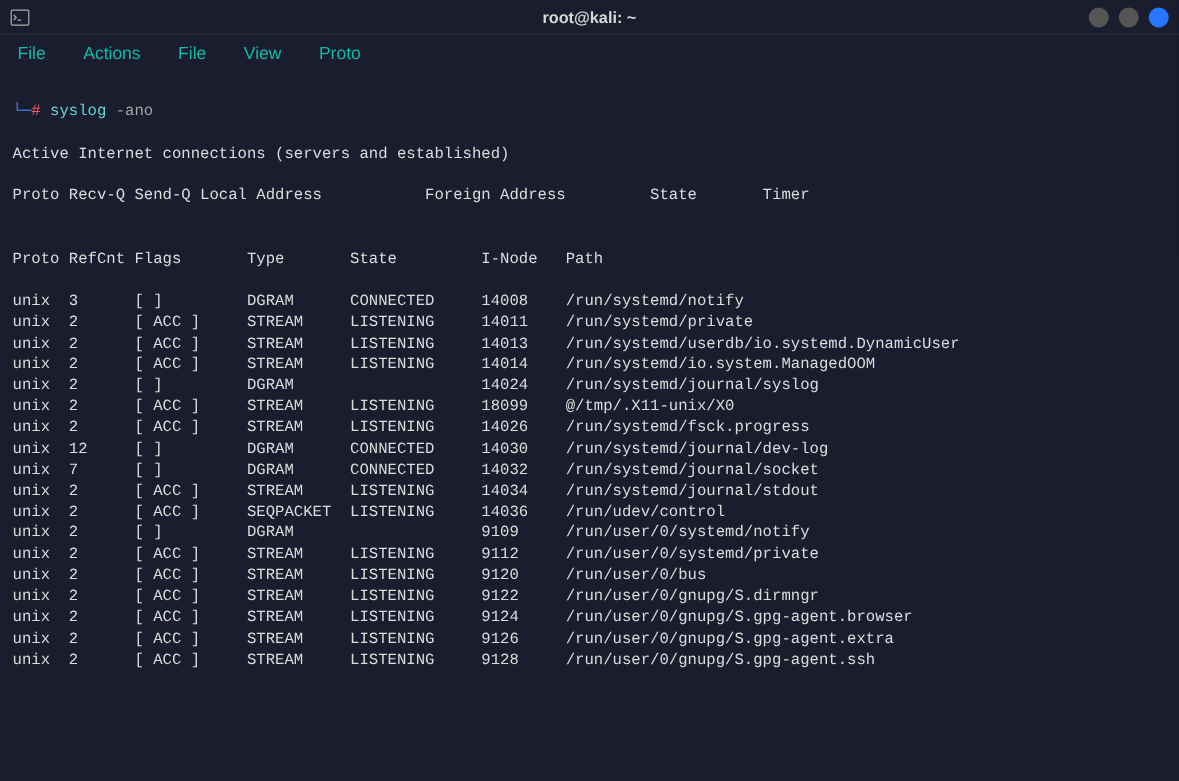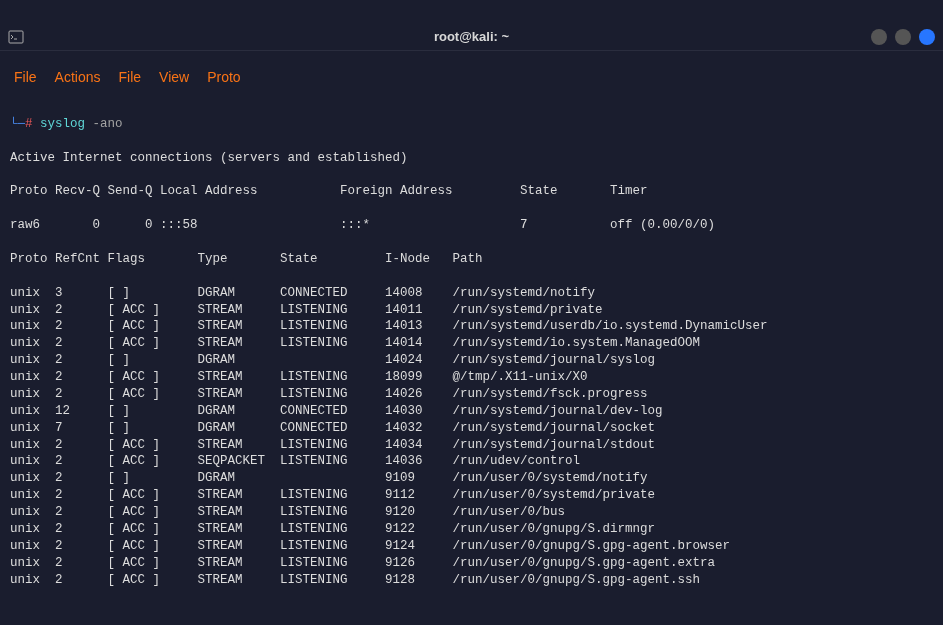--- a/index.html
+++ b/index.html
@@ -13,21 +13,20 @@
       overflow: hidden;
     }
     .titlebar {
       background: #1a1d2e;
       height: 28px;
       display: flex;
       align-items: center;
       justify-content: space-between;
       padding: 0 8px;
       border-bottom: 1px solid #2a2d3e;
-      margin-top: 23px;
     }
     .titlebar-left { display: flex; align-items: center; gap: 8px; }
     .terminal-icon { width: 16px; height: 16px; display: flex; align-items: center; justify-content: center; }
     .titlebar-title {
       position: absolute;
       left: 50%;
       transform: translateX(-50%);
       font-family: -apple-system, 'Segoe UI', sans-serif;
       font-weight: bold;
       color: #d8d8d8;
@@ -39,26 +38,25 @@
       display: flex; align-items: center; justify-content: center;
     }
     .btn-min { background: #555; }
     .btn-max { background: #555; }
     .btn-close { background: #2776ff; }
     .menubar {
       background: #1a1d2e;
       height: 28px;
       display: flex;
       align-items: center;
-      gap: 18px;
+      gap: 30px;
       padding: 0 14px;
       font-family: -apple-system, 'Segoe UI', sans-serif;
       font-size: 14px;
-      color: #f97316;
-      margin-top: 12px;
+      color: #14b8a6;
     }
     .menu-item { cursor: pointer; }
     .terminal {
       padding: 8px 10px;
       line-height: 1.35;
       white-space: pre;
       font-size: 12.5px;
     }
     .blue { color: #4b8df5; }
     .red { color: #f05a5a; }
@@ -92,16 +90,16 @@
   <span class="menu-item">Actions</span>
   <span class="menu-item">File</span>
   <span class="menu-item">View</span>
   <span class="menu-item">Proto</span>
 </div>
 
 <div class="terminal">
 <div><span class="blue">└─</span><span class="red">#</span> <span class="cyan">syslog</span> <span class="purple">-ano</span></div>
 <div class="white">Active Internet connections (servers and established)</div>
 <div class="white">Proto Recv-Q Send-Q Local Address           Foreign Address         State       Timer</div>
-<div id="inet-rows"><div class="white">raw6       0      0 :::58                   :::*                    7           off (0.00/0/0)</div></div>
+<div id="inet-rows"></div>
 <div class="white">Proto RefCnt Flags       Type       State         I-Node   Path</div>
 <div id="unix-rows"><div class="white">unix  3      [ ]         DGRAM      CONNECTED     14008    /run/systemd/notify</div><div class="white">unix  2      [ ACC ]     STREAM     LISTENING     14011    /run/systemd/private</div><div class="white">unix  2      [ ACC ]     STREAM     LISTENING     14013    /run/systemd/userdb/io.systemd.DynamicUser</div><div class="white">unix  2      [ ACC ]     STREAM     LISTENING     14014    /run/systemd/io.system.ManagedOOM</div><div class="white">unix  2      [ ]         DGRAM                    14024    /run/systemd/journal/syslog</div><div class="white">unix  2      [ ACC ]     STREAM     LISTENING     18099    @/tmp/.X11-unix/X0</div><div class="white">unix  2      [ ACC ]     STREAM     LISTENING     14026    /run/systemd/fsck.progress</div><div class="white">unix  12     [ ]         DGRAM      CONNECTED     14030    /run/systemd/journal/dev-log</div><div class="white">unix  7      [ ]         DGRAM      CONNECTED     14032    /run/systemd/journal/socket</div><div class="white">unix  2      [ ACC ]     STREAM     LISTENING     14034    /run/systemd/journal/stdout</div><div class="white">unix  2      [ ACC ]     SEQPACKET  LISTENING     14036    /run/udev/control</div><div class="white">unix  2      [ ]         DGRAM                    9109     /run/user/0/systemd/notify</div><div class="white">unix  2      [ ACC ]     STREAM     LISTENING     9112     /run/user/0/systemd/private</div><div class="white">unix  2      [ ACC ]     STREAM     LISTENING     9120     /run/user/0/bus</div><div class="white">unix  2      [ ACC ]     STREAM     LISTENING     9122     /run/user/0/gnupg/S.dirmngr</div><div class="white">unix  2      [ ACC ]     STREAM     LISTENING     9124     /run/user/0/gnupg/S.gpg-agent.browser</div><div class="white">unix  2      [ ACC ]     STREAM     LISTENING     9126     /run/user/0/gnupg/S.gpg-agent.extra</div><div class="white">unix  2      [ ACC ]     STREAM     LISTENING     9128     /run/user/0/gnupg/S.gpg-agent.ssh</div></div>
 </div>
 
 </body></html>

